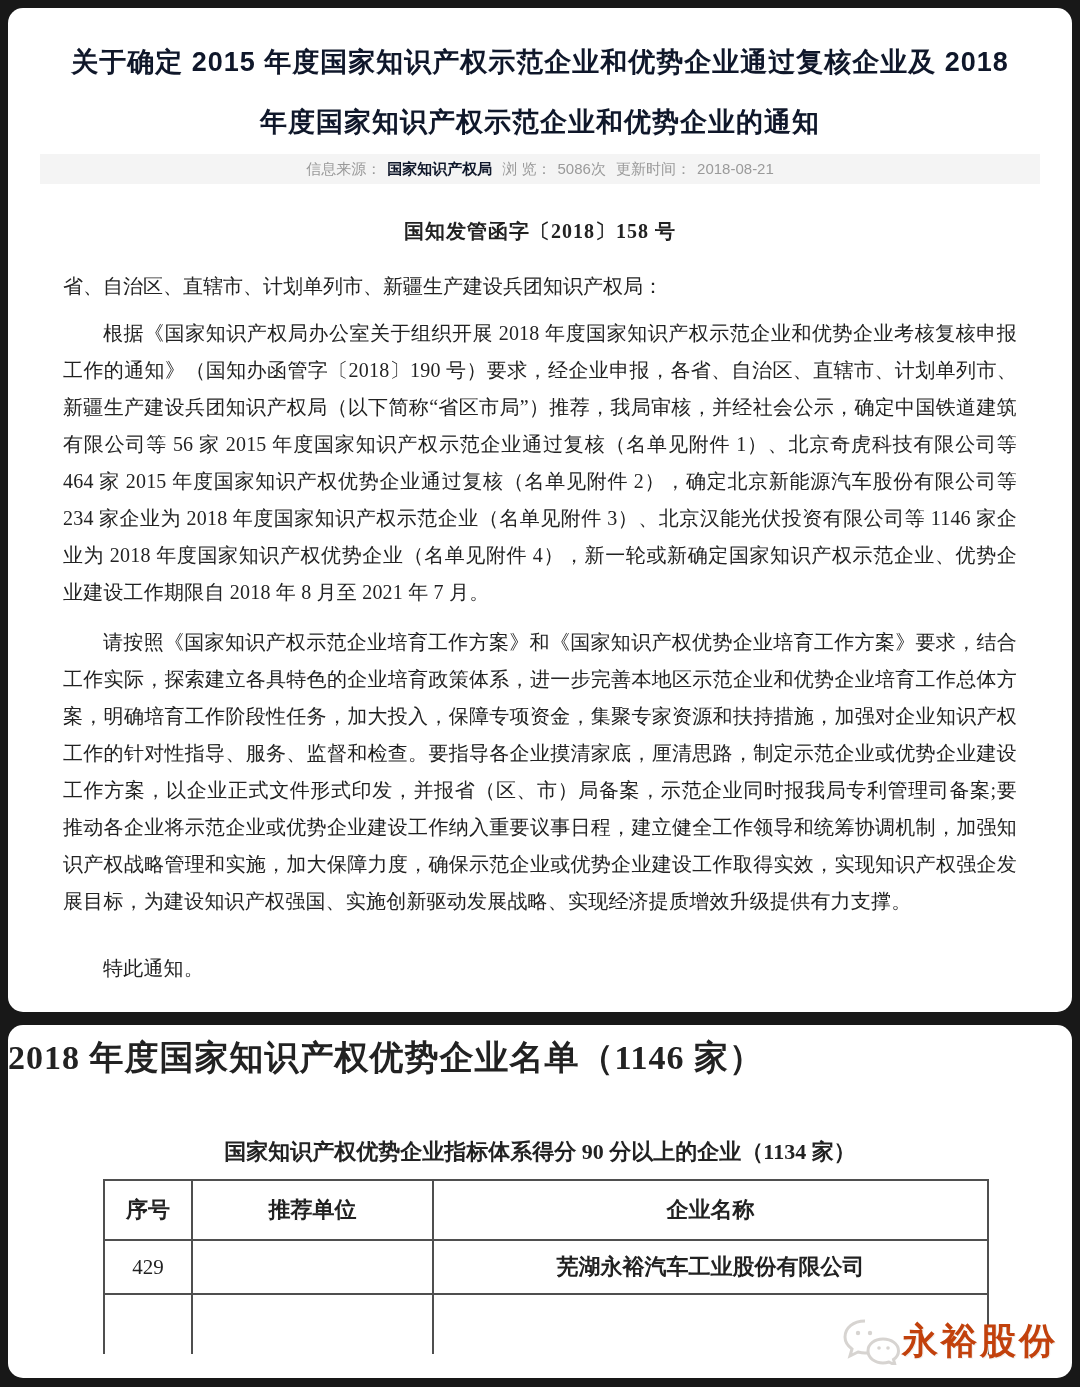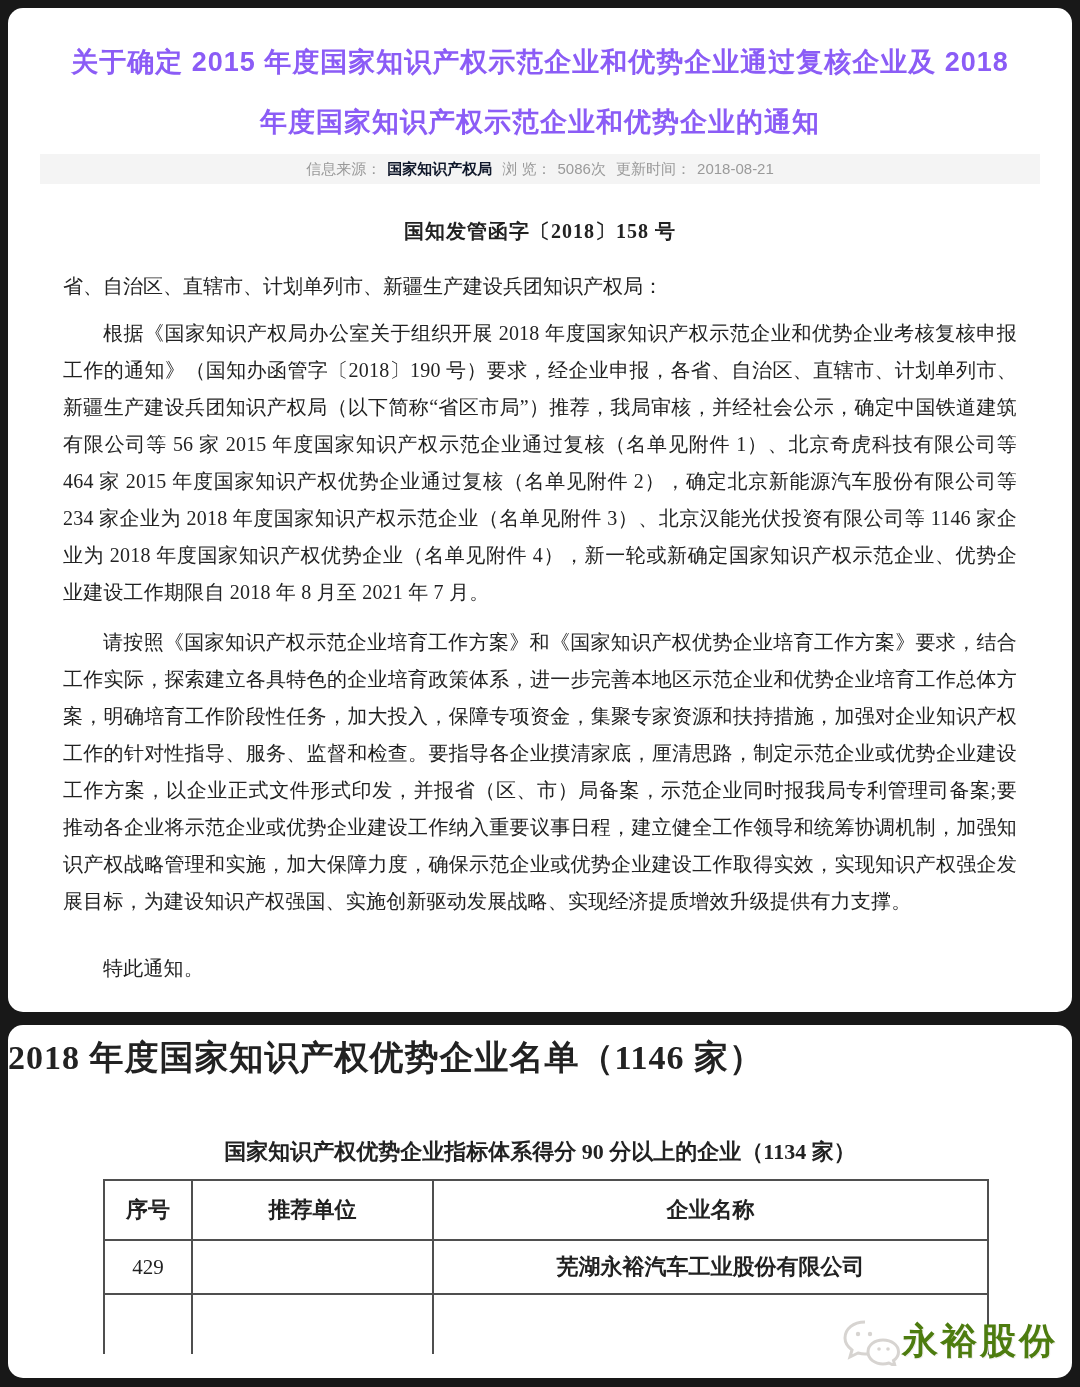--- a/index.html
+++ b/index.html
@@ -21,21 +21,21 @@
   .card-attachment { top: 1025px; height: 353px; overflow: hidden; }
 
   
   .notice-title {
     margin-top: 24px;
     font-family: "Liberation Sans", "DejaVu Sans", sans-serif;
     font-weight: bold;
     font-size: 27px;
     line-height: 60px;
     text-align: center;
-    color: #8b5cf6;
+    color: #0f172a;
     letter-spacing: 1px;
   }
   .meta-bar {
     margin: 2px -23px 0;
     height: 30px;
     line-height: 30px;
     background: #f4f4f4;
     text-align: center;
     font-family: "Liberation Sans", "DejaVu Sans", sans-serif;
     font-size: 15px;
@@ -106,22 +106,22 @@
   .att-table thead th { height: 60px; font-weight: bold; }
   .att-table td { height: 54px; }
   .att-table tr.partial td { height: 60px; border-bottom: none; }
   .att-table td.cell-index { font-size: 21px; }
   .att-table td.cell-company { font-weight: bold; }
 
   
   .watermark {
     position: absolute;
     right: 14px; bottom: 12px;
-    display: flex; align-items: flex-end;
-    color: #4d7c0f;
+    display: flex; align-items: flex-start;
+    color: #c2410c;
     pointer-events: none;
   }
   .watermark .wm-text {
     font-size: 36px;
     font-weight: bold;
     letter-spacing: 3px;
     text-shadow: 1px 1px 0 #efeeec;
   }
   .watermark svg { display: block; margin-right: 2px; }
 </style>

